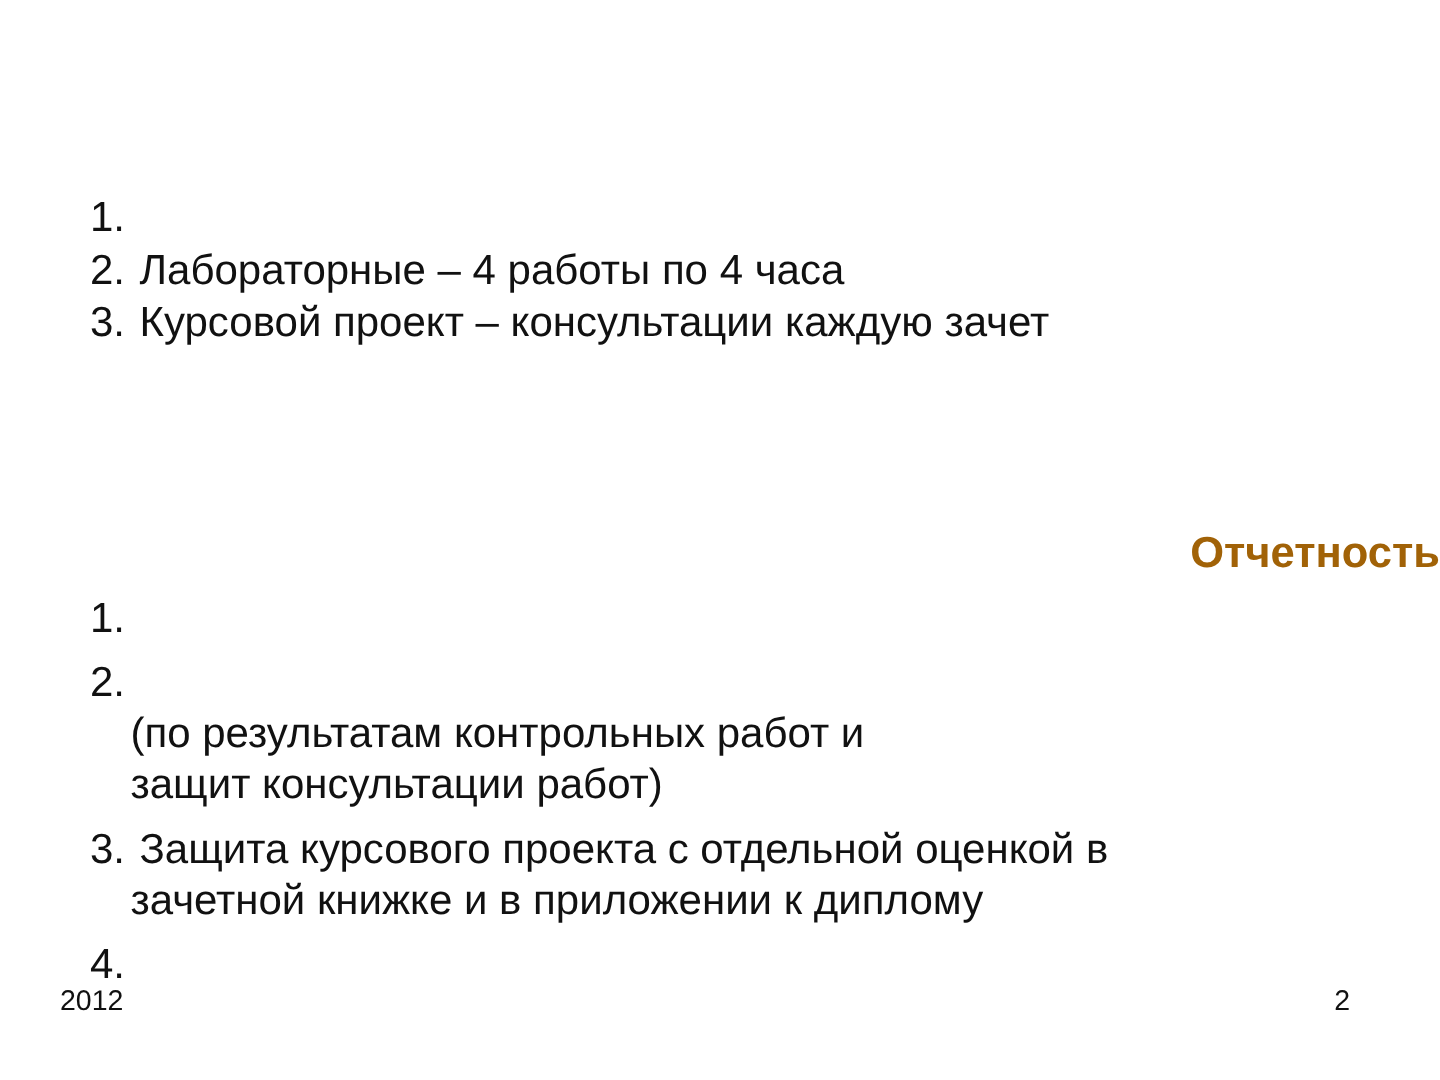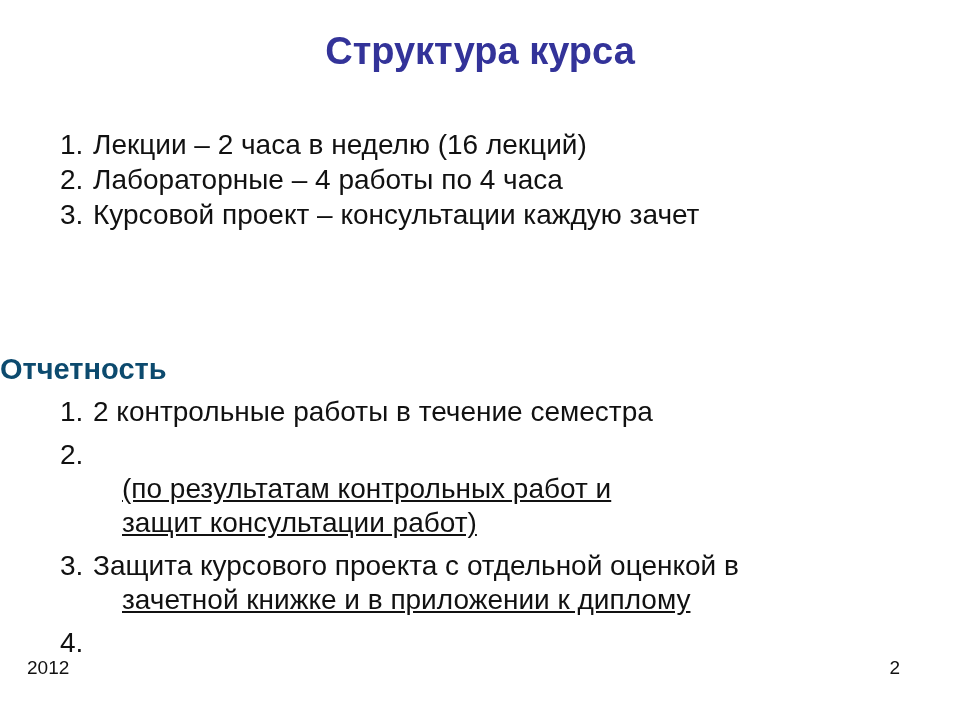--- a/index.html
+++ b/index.html
@@ -34,84 +34,80 @@
     display: flex;
     line-height: 35px;
   }
   .num {
     flex: none;
     width: 33px;
   }
   .section-heading {
     position: absolute;
     top: 353px; left: 0; right: 0;
-    text-align: left;
+    text-align: right;
     font-size: 29px;
     font-weight: bold;
-    color: #0c4a6e;
+    color: #a16207;
   }
   .reporting-list {
     position: absolute;
     top: 394px; left: 60px;
     font-size: 28px;
     color: #111111;
     white-space: nowrap;
   }
   .reporting-list .li { margin-bottom: 8px; }
   .reporting-list .first {
     display: flex;
     line-height: 35px;
   }
   .reporting-list .cont {
-    margin-left: 62px;
+    margin-left: 27px;
     line-height: 34px;
-    text-decoration: underline;
   }
   .footer-year {
     position: absolute;
-    left: 27px; top: 657px;
+    left: 40px; top: 657px;
     font-size: 19px;
     color: #111111;
   }
   .footer-page {
     position: absolute;
     right: 60px; top: 657px;
     font-size: 19px;
     color: #111111;
   }
 </style>
 </head>
 <body>
 
 <div class="slide">
 
-  <div class="slide-title">Структура курса</div>
 
   <div class="structure-list">
     <div class="li">
       <span class="num">1.</span>
-      <span class="txt">Лекции – 2 часа в неделю (16 лекций)</span>
     </div>
     <div class="li">
       <span class="num">2.</span>
       <span class="txt">Лабораторные – 4 работы по 4 часа</span>
     </div>
     <div class="li">
       <span class="num">3.</span>
       <span class="txt">Курсовой проект – консультации каждую зачет</span>
     </div>
   </div>
 
   <div class="section-heading">Отчетность</div>
 
   <div class="reporting-list">
     <div class="li">
       <div class="first">
         <span class="num">1.</span>
-        <span class="txt">2 контрольные работы в течение семестра</span>
       </div>
     </div>
     <div class="li">
       <div class="first">
         <span class="num">2.</span>
       </div>
       <div class="cont">(по результатам контрольных работ и</div>
       <div class="cont">защит консультации работ)</div>
     </div>
     <div class="li">

